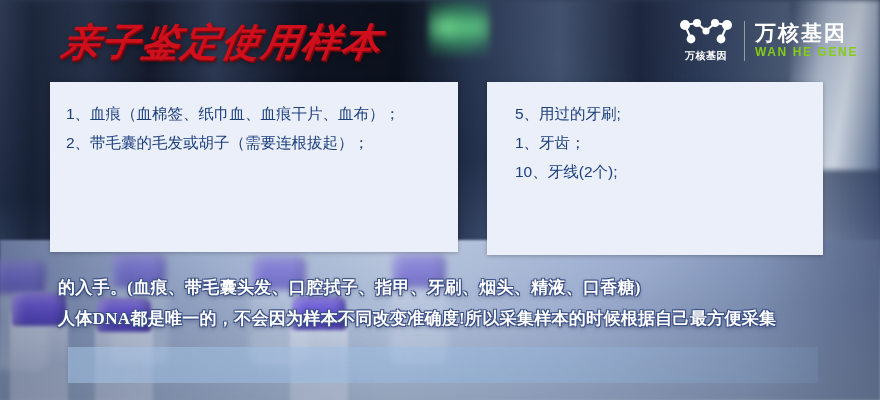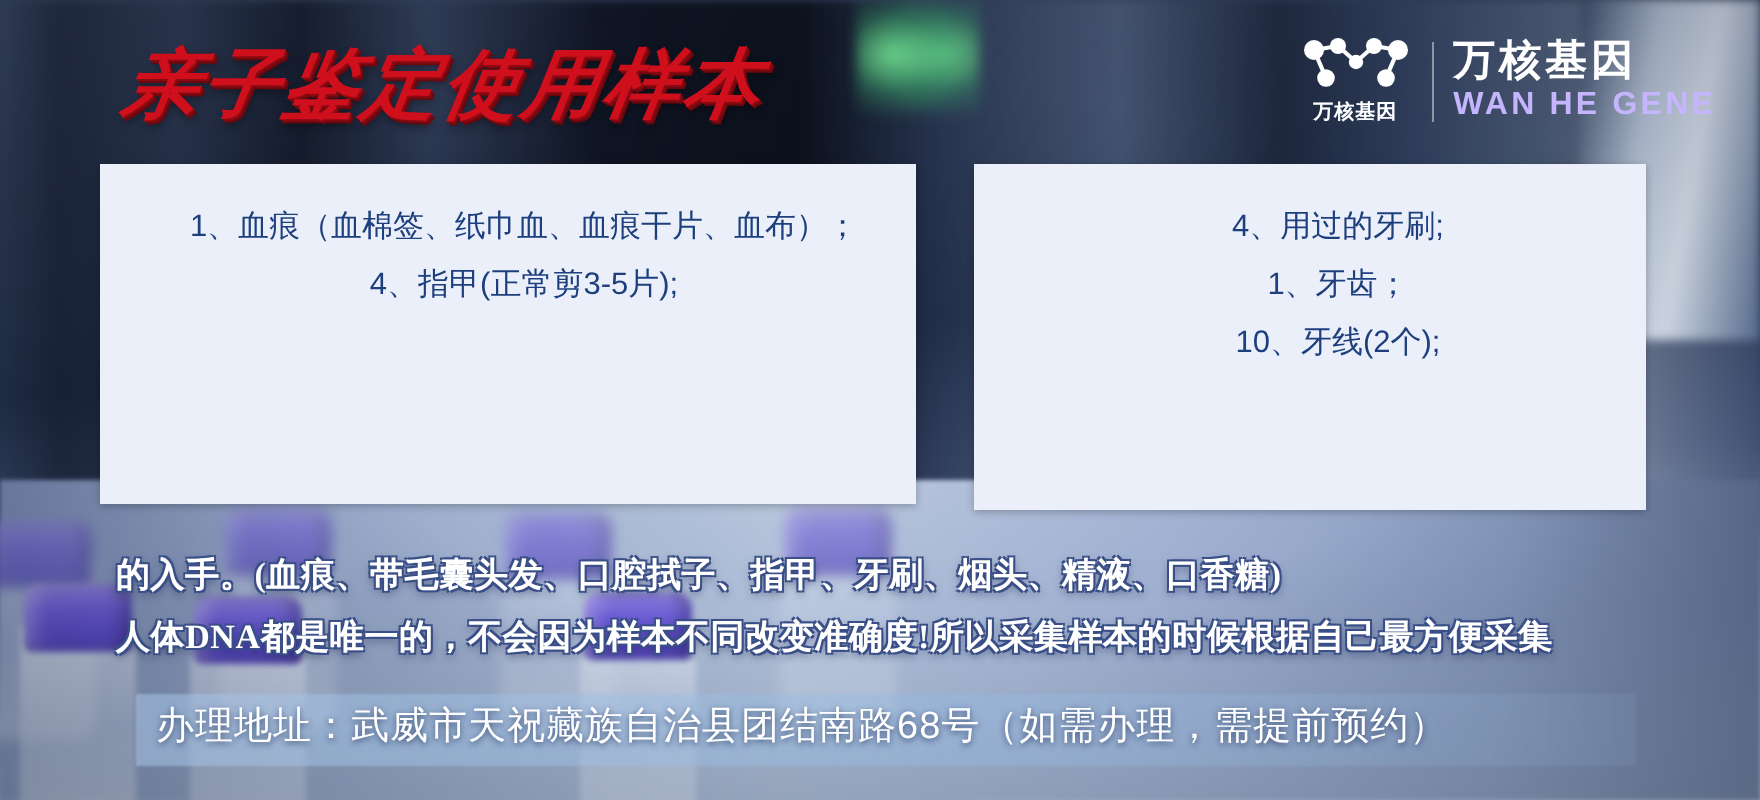--- a/index.html
+++ b/index.html
@@ -138,36 +138,36 @@
   }
   .brand-text { display: flex; flex-direction: column; gap: 1px; }
   .brand-cn {
     font-size: 21px;
     font-weight: 700;
     color: #ffffff;
     letter-spacing: 2px;
     line-height: 1.15;
   }
   .brand-en {
-    font-size: 16px;
-    font-weight: 700;
-    color: #c4b5fd;
+    font-size: 12px;
+    font-weight: 700;
+    color: #84cc16;
     letter-spacing: 1.6px;
     line-height: 1.1;
   }
 
   
   .panel {
     position: absolute;
     background: #eaeff9;
     box-shadow: 0 1px 4px rgba(0,0,0,0.25);
   }
   .panel.left  { left: 50px;  top: 82px; width: 408px; height: 170px; }
   .panel.right { left: 487px; top: 82px; width: 336px; height: 173px; }
-  .panel ol, .panel ul { margin: 0; padding: 0; list-style: none; text-align: center; }
+  .panel ol, .panel ul { margin: 0; padding: 0; list-style: none; }
   .panel li {
     color: #1d3f7e;
     font-size: 15.5px;
     line-height: 29px;
     white-space: nowrap;
     font-family: "Liberation Sans", "DejaVu Sans", sans-serif;
   }
   .panel.left  .list-wrap { padding: 17px 0 0 16px; }
   .panel.right .list-wrap { padding: 17px 0 0 28px; }
 
@@ -276,33 +276,32 @@
     <div class="brand-divider"></div>
     <div class="brand-text">
       <span class="brand-cn">万核基因</span>
       <span class="brand-en">WAN HE GENE</span>
     </div>
   </div>
 
   <div class="panel left">
     <ul class="list-wrap">
       <li>1、血痕（血棉签、纸巾血、血痕干片、血布）；</li>
-      <li>4、指甲(正常剪3-5片);</li>
+      <li>2、带毛囊的毛发或胡子（需要连根拔起）；</li>
     </ul>
   </div>
 
   <div class="panel right">
     <ul class="list-wrap">
-      <li>4、用过的牙刷;</li>
+      <li>5、用过的牙刷;</li>
       <li>1、牙齿；</li>
       <li>10、牙线(2个);</li>
     </ul>
   </div>
 
   <div class="note">
     <div>的入手。(血痕、带毛囊头发、口腔拭子、指甲、牙刷、烟头、精液、口香糖)</div>
     <div>人体DNA都是唯一的，不会因为样本不同改变准确度!所以采集样本的时候根据自己最方便采集</div>
   </div>
 
   <div class="address-band"></div>
-  <div class="address">办理地址：武威市天祝藏族自治县团结南路68号（如需办理，需提前预约）</div>
 
 </div>
 
 </body></html>

